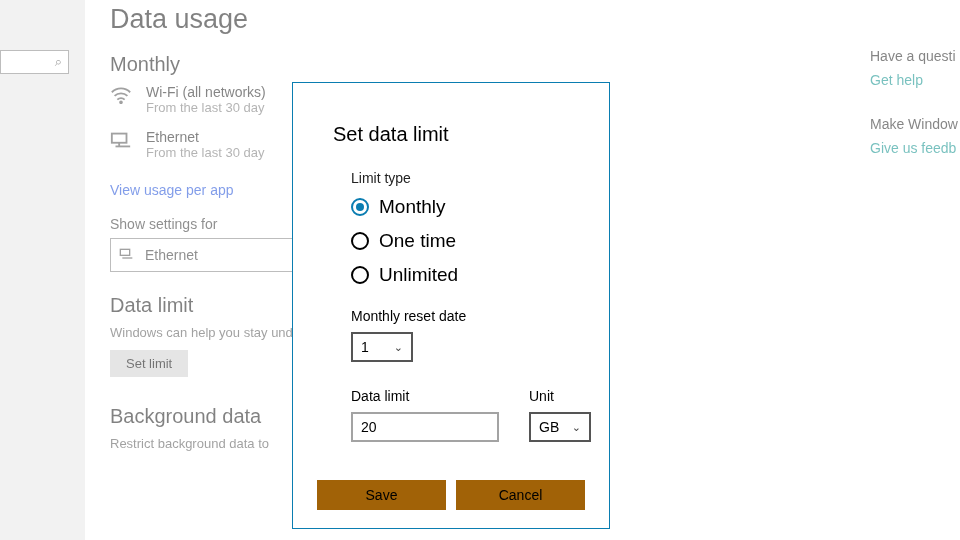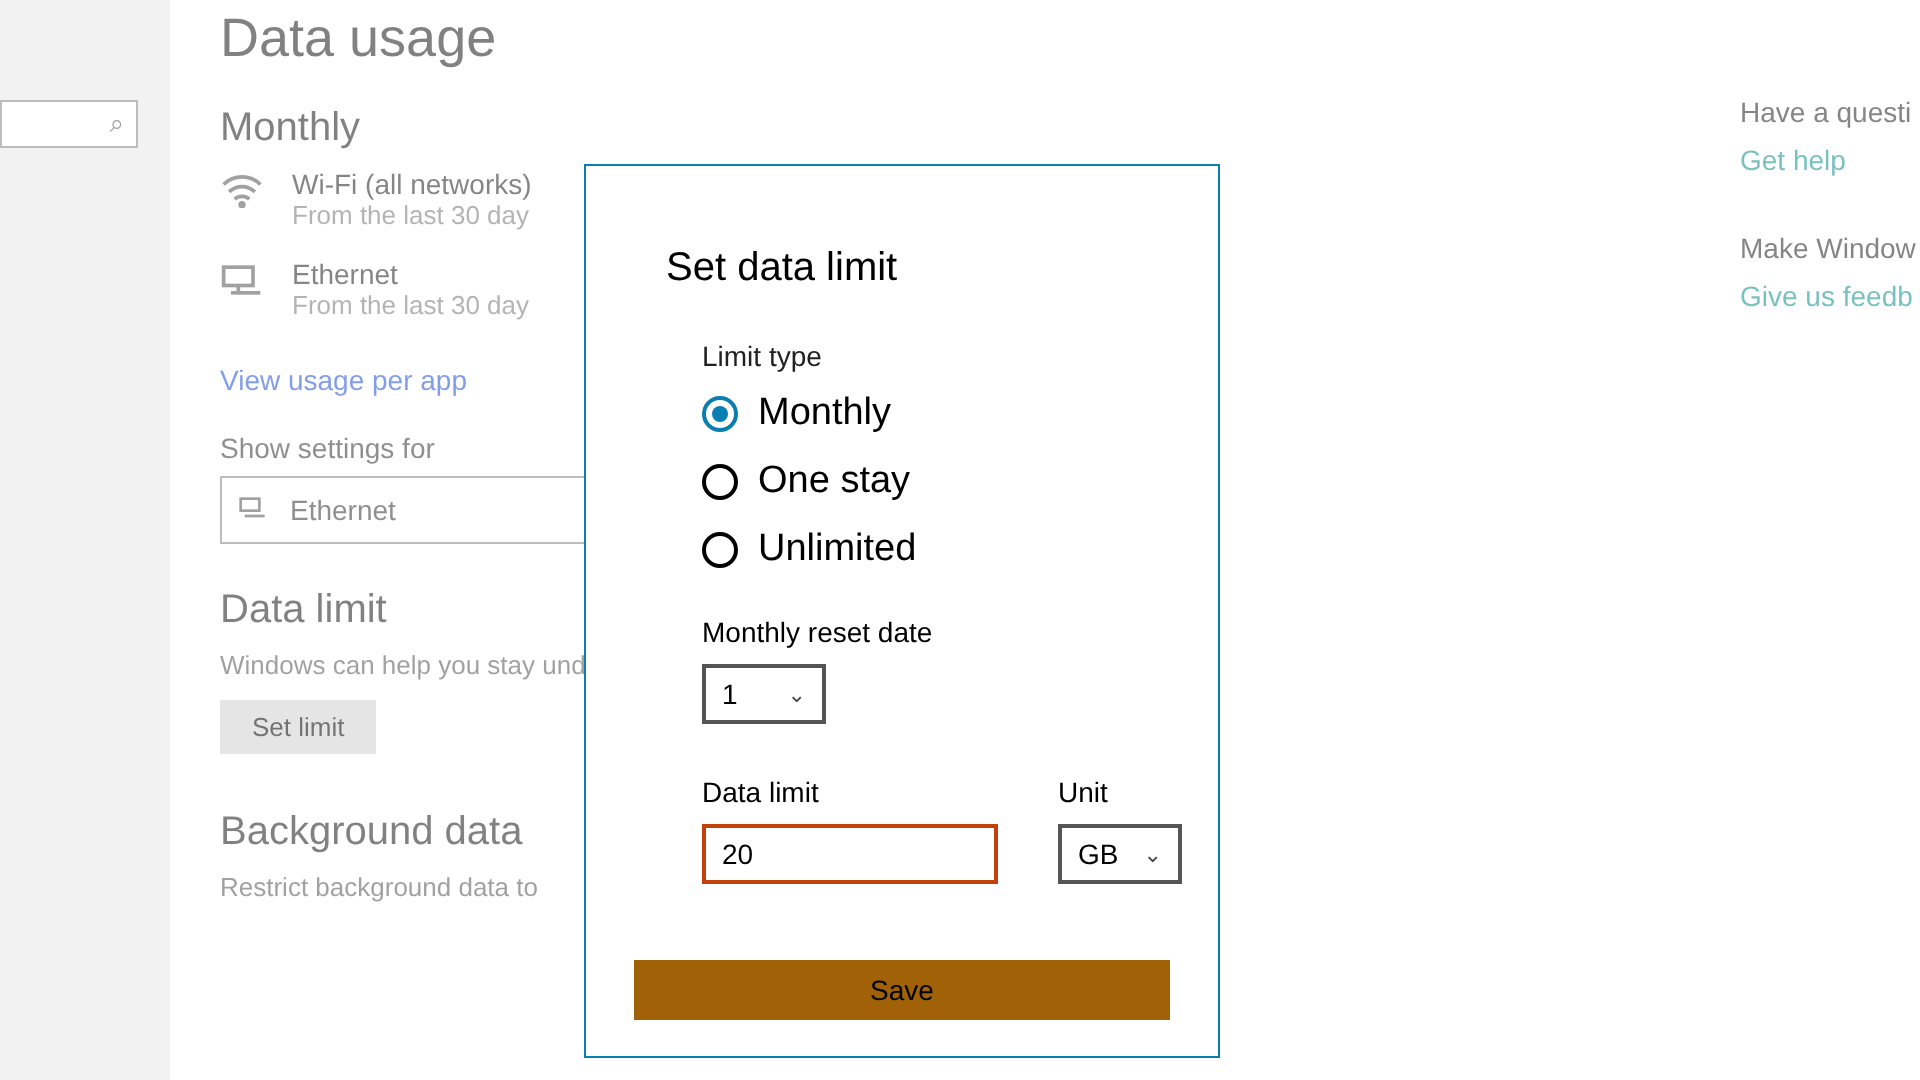--- a/index.html
+++ b/index.html
@@ -144,21 +144,21 @@
     display: flex; align-items: center; justify-content: space-between;
     padding: 0 8px;
     font-size: 14px;
     cursor: pointer;
   }
   .modal-select.small { width: 62px; }
   .modal-select.med { width: 62px; }
   .dl-row { display: flex; gap: 30px; margin-left: 18px; align-items: flex-end; }
   .dl-col .sublabel2 { font-size: 14px; margin-bottom: 8px; }
   .modal-input {
-    border: 2px solid #c2410c;
+    border: 2px solid #a3a3a3;
     height: 30px;
     width: 148px;
     padding: 0 8px;
     font-size: 14px;
   }
   .modal-btns {
     display: flex; gap: 10px;
     position: absolute;
     left: 24px; right: 24px;
     bottom: 18px;
@@ -252,21 +252,21 @@
   <div class="grp-label">Limit type</div>
 
   <div class="radio-row">
     <span class="radio-outer sel">
         <span class="radio-inner"></span>
       </span>
     <span>Monthly</span>
   </div>
   <div class="radio-row">
     <span class="radio-outer"></span>
-    <span>One stay</span>
+    <span>One time</span>
   </div>
   <div class="radio-row">
     <span class="radio-outer"></span>
     <span>Unlimited</span>
   </div>
 
   <div class="sublabel">Monthly reset date</div>
   <div class="modal-select small">
     <span>1</span>
     <span class="chev">⌄</span>
@@ -281,14 +281,15 @@
       <div class="sublabel2">Unit</div>
       <div class="modal-select med" style="margin-left:0">
         <span>GB</span>
         <span class="chev">⌄</span>
       </div>
     </div>
   </div>
 
   <div class="modal-btns">
     <button>Save</button>
+    <button>Cancel</button>
   </div>
 </div>
 
 </body></html>

